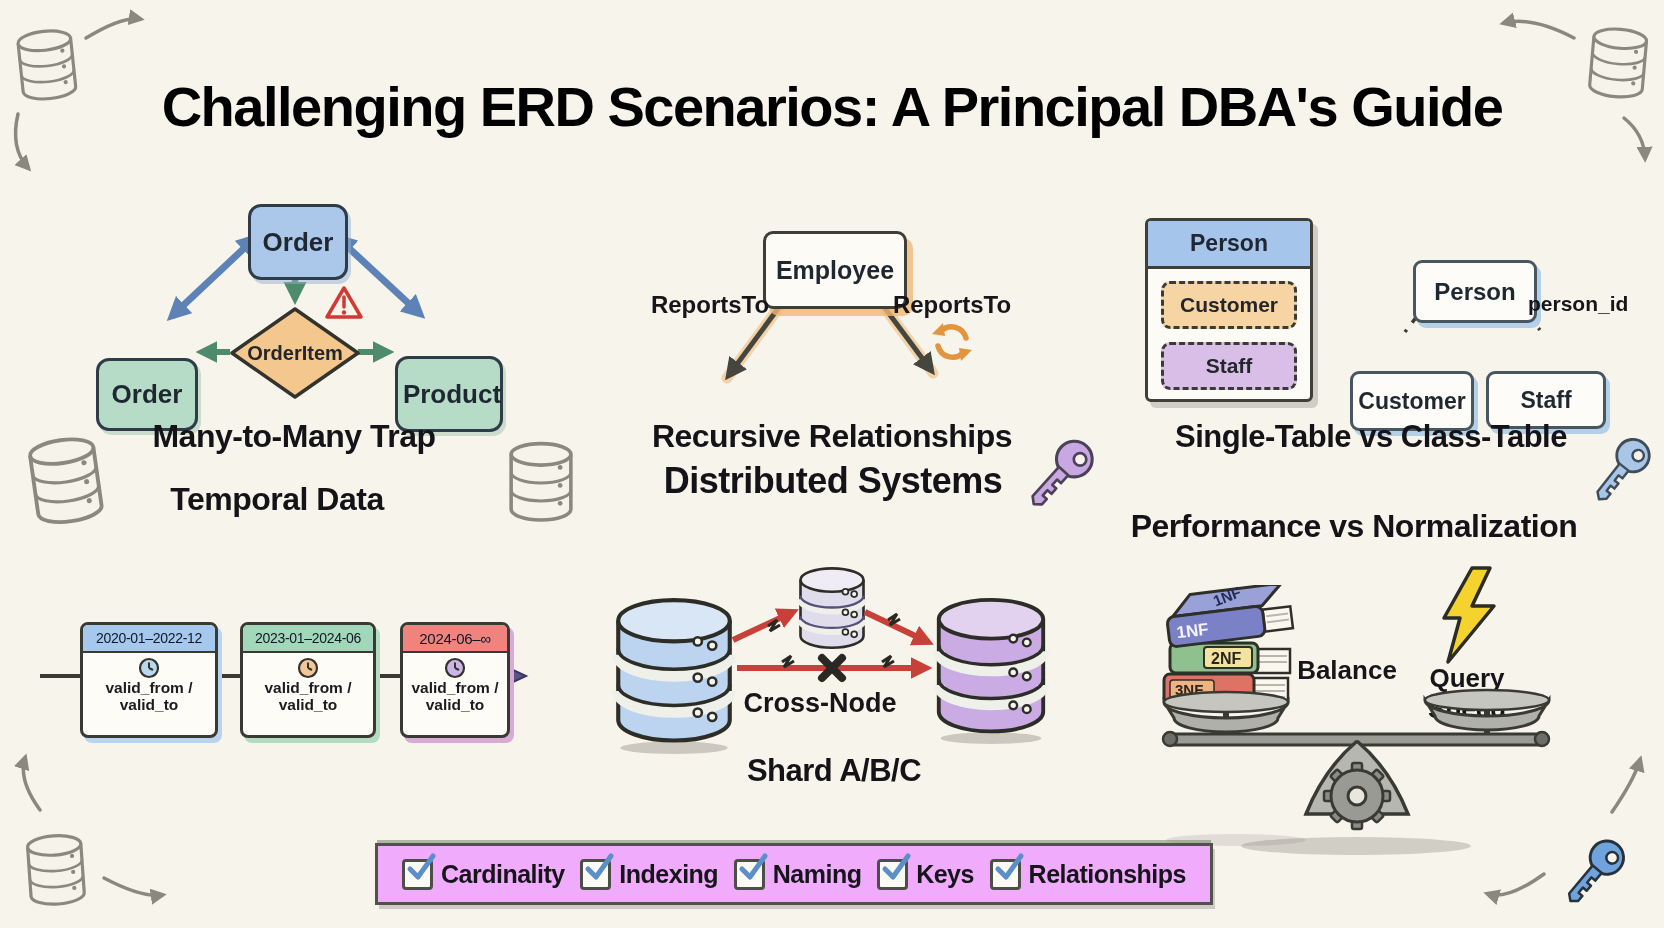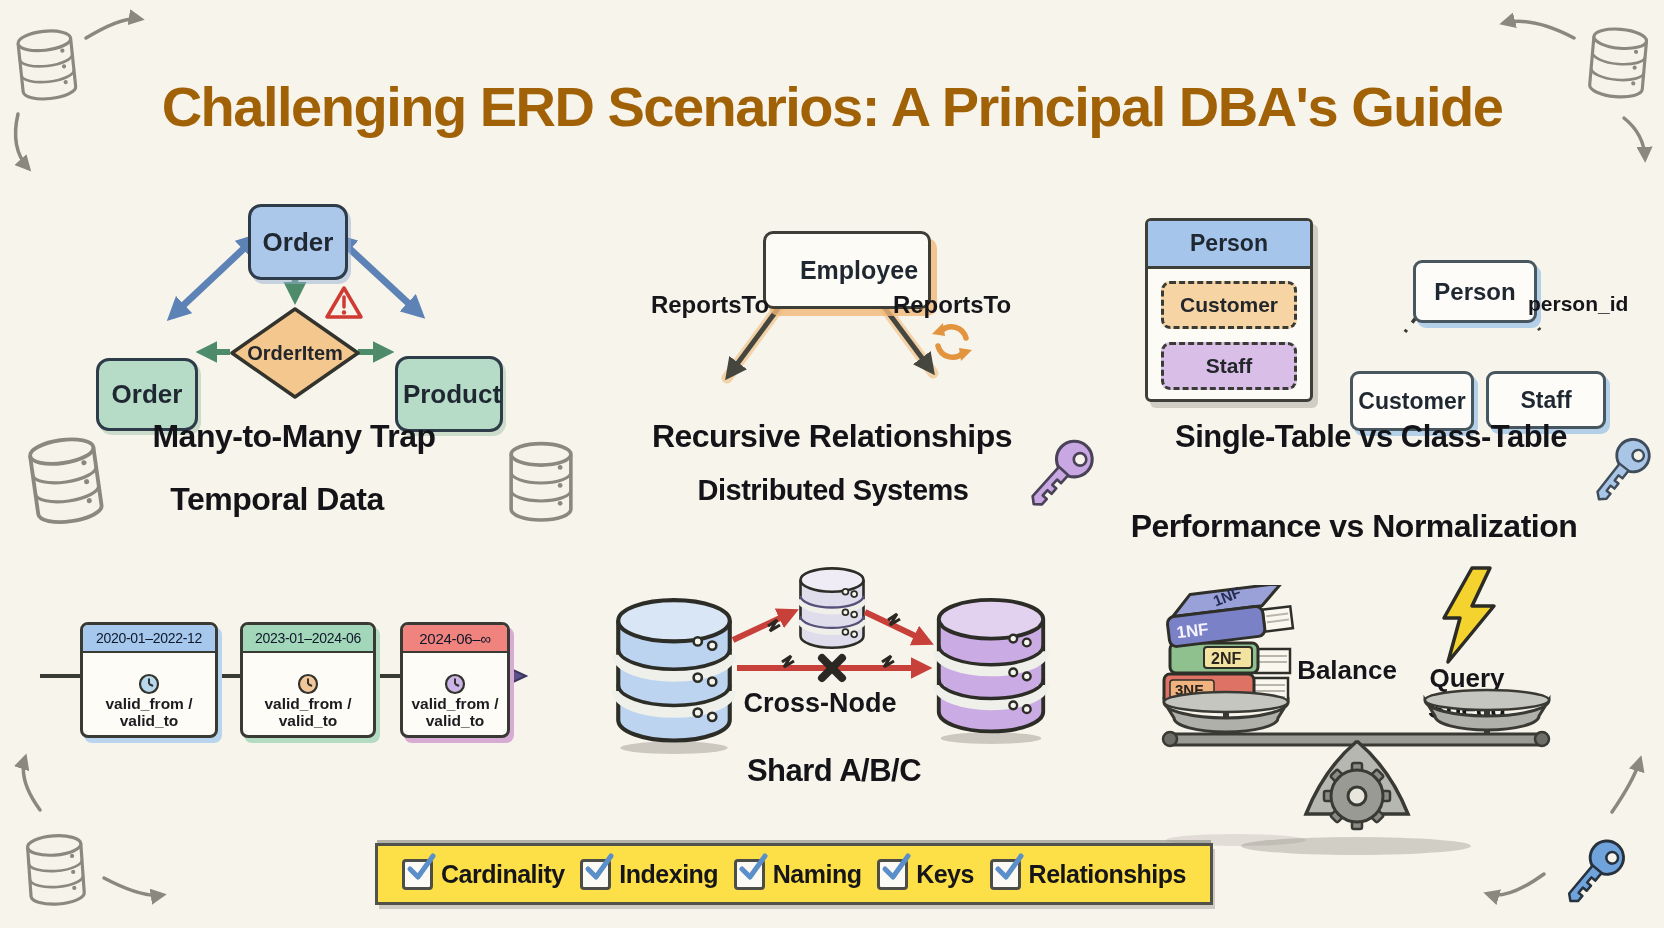--- a/index.html
+++ b/index.html
@@ -2,44 +2,44 @@
 <html><head>
 <meta charset="utf-8">
 <style>
   html,body{margin:0;padding:0;background:#e8e6df;}
   .canvas{position:relative;width:1664px;height:928px;background:#f7f4ec;overflow:hidden;
           font-family:"Liberation Sans",sans-serif;}
   .abs{position:absolute;}
   .h{position:absolute;font-weight:bold;color:#141418;text-align:center;
      font-family:"Liberation Sans",sans-serif;letter-spacing:-0.5px;}
   .title{position:absolute;left:0;top:36px;width:1664px;text-align:center;
-         font-size:56px;font-weight:bold;color:#a16207;letter-spacing:-1.5px;}
+         font-size:56px;font-weight:bold;color:#000000;letter-spacing:-1.5px;}
   .entity{position:absolute;display:flex;align-items:center;justify-content:center;
           border:3.5px solid #2e3b49;border-radius:13px;font-weight:bold;font-size:26px;color:#1f2731;margin-top:38px;}
   .entity.blue{background:#abc8eb;box-shadow:3px 4px 0 rgba(150,175,210,.5);}
   .entity.green{background:#b6dcc8;box-shadow:3px 4px 0 rgba(150,190,165,.45);}
   .entity.plain{background:#fdfbf5;border-color:#3d3e37;border-radius:10px;
                 box-shadow:6px 7px 0 rgba(240,184,120,.8);font-size:25px;}
   .entity.classbox{background:#fdfcf8;border-color:#47565f;border-radius:9px;
                    box-shadow:4px 5px 0 rgba(168,200,232,.85);font-size:23px;}
   .stable{position:absolute;background:#fdfbf5;border:3.5px solid #3f3f39;border-radius:6px;
           box-shadow:5px 6px 0 rgba(150,148,140,.4);overflow:hidden;}
   .stable .shead{height:45px;background:#a5c5ea;border-bottom:3px solid #3f3f39;
                  display:flex;align-items:center;justify-content:center;font-weight:bold;font-size:23px;color:#1f2731;}
   .chip{margin:0 13px;height:42px;border:3px dashed #3b3b35;border-radius:9px;
         display:flex;align-items:center;justify-content:center;font-weight:bold;font-size:21px;color:#23262b;}
   .chip.cust{background:#f6d4a3;margin-top:12px;}
   .chip.staff{background:#d9bfe8;margin-top:13px;}
   .lbl{position:absolute;font-weight:bold;color:#16161a;}
   .tcard{position:absolute;background:#fdfcf7;border:3px solid #3a3a35;border-radius:8px;overflow:hidden;}
   .tcard .thead{height:26px;border-bottom:2.5px solid #3a3a35;display:flex;align-items:center;
                 justify-content:center;font-weight:normal;font-size:14px;color:#0f172a;letter-spacing:-0.3px;}
-  .tcard .tbody{display:flex;flex-direction:column;align-items:center;padding-top:20px;}
+  .tcard .tbody{display:flex;flex-direction:column;align-items:center;padding-top:4px;}
   .tcard .tline{font-weight:bold;font-size:15.5px;line-height:1.12;color:#1c1c20;}
-  .checkrow{position:absolute;left:375px;top:843px;width:838px;height:62px;background:#fde047;
+  .checkrow{position:absolute;left:375px;top:843px;width:838px;height:62px;background:#f0abfc;
             border:3.5px solid #52524c;box-shadow:0 -5px 0 -2px rgba(125,125,118,.55),3px 5px 0 -1px rgba(125,125,118,.35);
             display:flex;align-items:center;justify-content:space-between;padding:0 24px;box-sizing:border-box;}
   .citem{display:flex;align-items:center;gap:8px;}
   .cbox{position:relative;width:25px;height:25px;border:3px solid #4e4e48;border-radius:4px;background:#fcfaf4;}
   .cbox svg{position:absolute;left:1px;top:-9px;overflow:visible;}
   .clabel{font-weight:bold;font-size:25px;color:#15151a;letter-spacing:-0.5px;}
   svg{display:block;}
   svg text{font-family:"Liberation Sans",sans-serif;font-weight:bold;}
 </style>
 </head>
@@ -185,21 +185,21 @@
 
   <div class="h" style="left:74px;top:418px;width:440px;font-size:32px;">Many-to-Many Trap</div>
 
   <svg class="abs" style="left:620px;top:255px;" width="400" height="135">
     <path d="M188,13 L107,123" fill="none" stroke="rgba(242,186,122,.6)" stroke-width="11" stroke-linecap="round"></path>
     <path d="M235,13 L313,118" fill="none" stroke="rgba(242,186,122,.6)" stroke-width="11" stroke-linecap="round"></path>
     <line x1="188" y1="13" x2="109" y2="120" stroke="#45463e" stroke-width="5" marker-end="url(#mkDark)"></line>
     <line x1="235" y1="13" x2="311" y2="115" stroke="#45463e" stroke-width="5" marker-end="url(#mkDark)"></line>
   </svg>
 
-  <div class="entity plain" style="left:763px;top:193px;width:138px;height:72px;padding-left:24px;">
+  <div class="entity plain" style="left:763px;top:193px;width:138px;height:72px;">
     <span>Employee</span>
   </div>
 
   <div class="lbl" style="left:645px;top:291px;width:130px;text-align:center;font-size:24px;">ReportsTo</div>
   <div class="lbl" style="left:887px;top:291px;width:130px;text-align:center;font-size:24px;">ReportsTo</div>
 
   <svg class="abs" style="left:928px;top:318px;" width="48" height="48" viewBox="0 0 48 48">
     <path d="M38,20 A15,15 0 0 0 13,13" fill="none" stroke="#e2943e" stroke-width="5.5" stroke-linecap="round"></path>
     <polygon points="4,16 15,5 17,18" fill="#e2943e"></polygon>
     <path d="M10,28 A15,15 0 0 0 35,35" fill="none" stroke="#e2943e" stroke-width="5.5" stroke-linecap="round"></path>
@@ -272,21 +272,21 @@
       <svg width="22" height="22" viewBox="0 0 22 22">
         <circle cx="11" cy="11" r="9" fill="#cdb4e6" stroke="#33332d" stroke-width="2.2"></circle>
         <line x1="11" y1="11" x2="11" y2="5.5" stroke="#33332d" stroke-width="2"></line>
         <line x1="11" y1="11" x2="15" y2="13" stroke="#33332d" stroke-width="2"></line>
       </svg>
       <span class="tline">valid_from /</span>
       <span class="tline">valid_to</span>
     </div>
   </div>
 
-  <div class="h" style="left:613px;top:474px;width:440px;font-size:29px;">Distributed Systems</div>
+  <div class="h" style="left:613px;top:460px;width:440px;font-size:36px;">Distributed Systems</div>
 
   <svg class="abs" style="left:612px;top:596px;" width="124" height="159" viewBox="0 0 120 154">
     <ellipse cx="60" cy="147" rx="52" ry="6" fill="rgba(105,100,90,.3)"></ellipse>
     <path d="M6,24 L6,120 A54,20 0 0 0 114,120 L114,24" fill="#bcd4f0" stroke="#2d2d27" stroke-width="4"></path>
     <path d="M6,57 A54,20 0 0 0 114,57" fill="none" stroke="#eef0e9" stroke-width="12"></path>
     <path d="M6,51 A54,20 0 0 0 114,51" fill="none" stroke="#2d2d27" stroke-width="3.5"></path>
     <path d="M6,92 A54,20 0 0 0 114,92" fill="none" stroke="#eef0e9" stroke-width="12"></path>
     <path d="M6,86 A54,20 0 0 0 114,86" fill="none" stroke="#2d2d27" stroke-width="3.5"></path>
     <ellipse cx="60" cy="24" rx="54" ry="20" fill="#d9e6f6" stroke="#2d2d27" stroke-width="4"></ellipse>
     <circle cx="83" cy="44" r="4" fill="#f6f6f0" stroke="#2d2d27" stroke-width="2.5"></circle>

